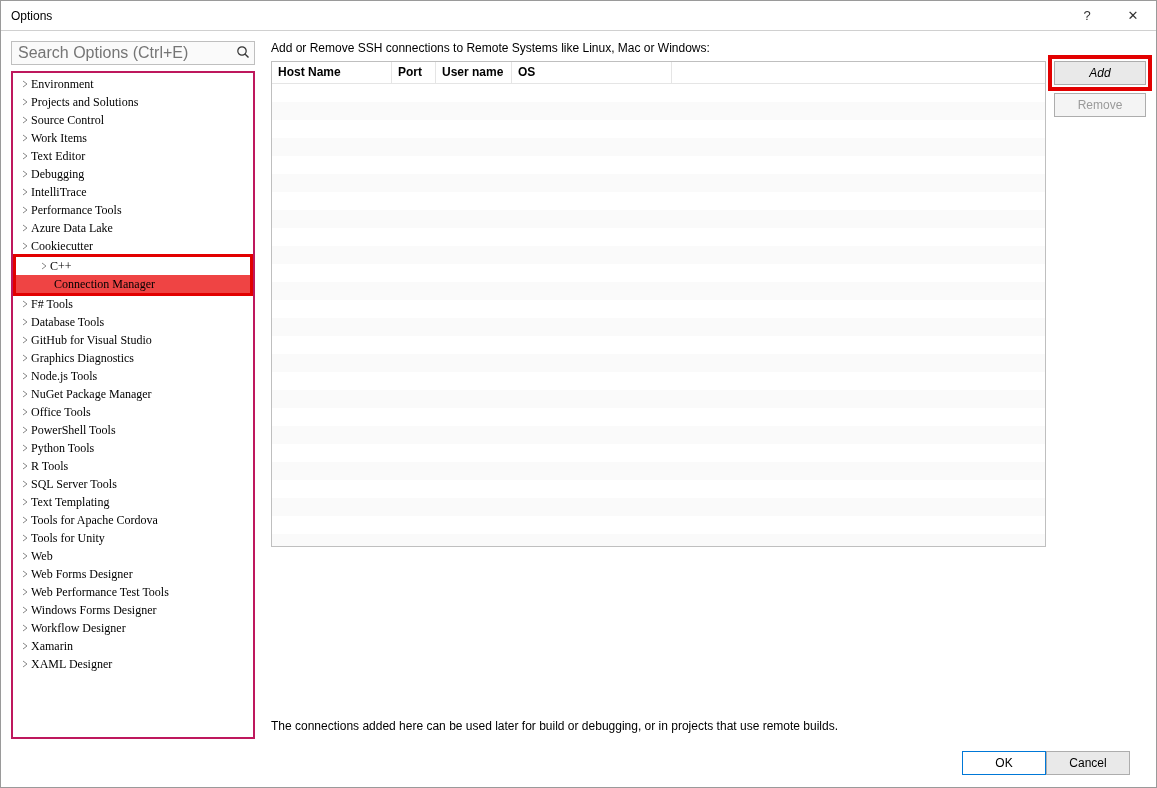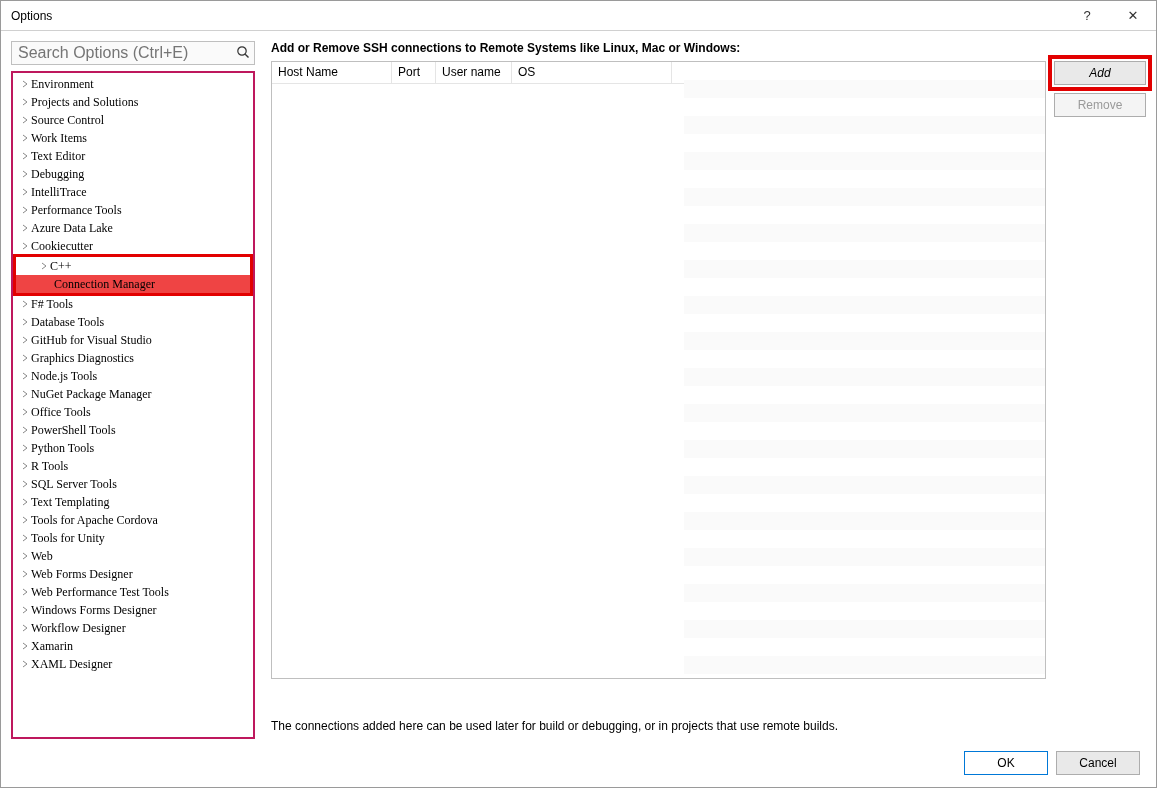--- a/index.html
+++ b/index.html
@@ -107,33 +107,34 @@
   .tree-item.selected {
     background: #ef4444;
   }
   .right {
     flex: 1 1 auto;
     display: flex;
     flex-direction: column;
   }
   .desc {
     margin-bottom: 6px;
+  }
+  .table-area {
+    display: flex;
+    gap: 8px;
+    flex: 1 1 auto;
+  }
+  .table-box {
+    flex: 1 1 auto;
+    border: 1px solid #bfbfbf;
+    background: #fff;
+    display: flex;
+    flex-direction: column;
+    height: 486px;
     font-weight: bold;
-  }
-  .table-area {
-    display: flex;
-    gap: 8px;
-    flex: 1 1 auto;
-  }
-  .table-box {
-    flex: 1 1 auto;
-    border: 1px solid #bfbfbf;
-    background: #fff;
-    display: flex;
-    height: 618px;
   }
   .thead {
     display: flex;
     height: 22px;
     background: #fff;
     border-bottom: 1px solid #e5e5e5;
   }
   .th {
     border-right: 1px solid #e5e5e5;
     padding: 3px 6px;
@@ -172,22 +173,21 @@
   }
   .hint {
     margin-top: 8px;
     margin-bottom: 6px;
   }
   .footer {
     height: 48px;
     display: flex;
     align-items: center;
     justify-content: flex-end;
-    padding-right: 16px;
-    gap: 8px;
+    padding-right: 26px;
   }
   .footer .btn {
     width: 84px;
   }
   .btn.primary {
     border: 1px solid #0078d7;
     background: #fff;
   }
   .red-group {
     border: 3px solid #e20000;

